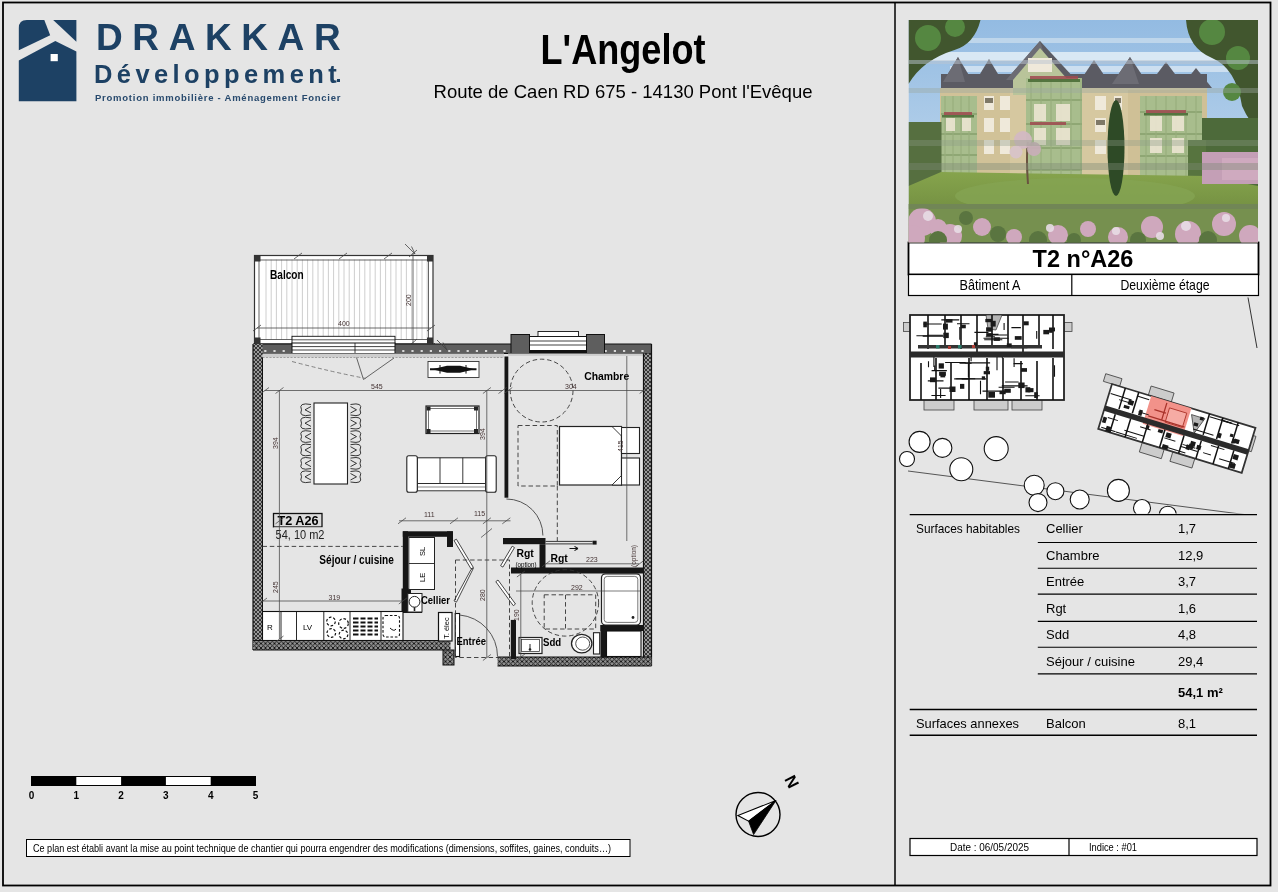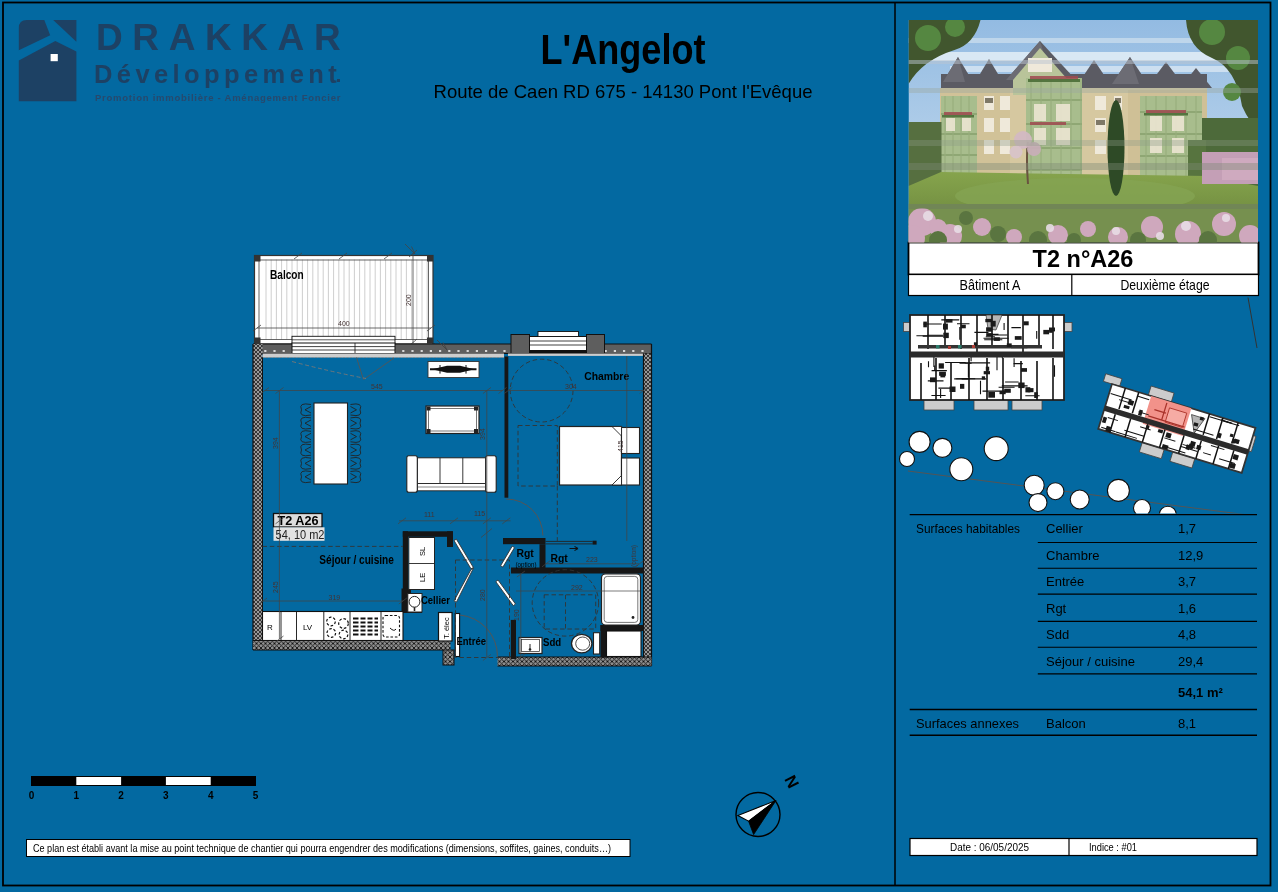--- a/index.html
+++ b/index.html
@@ -1,16 +1,16 @@
 <!DOCTYPE html>
 <html><head>
 <meta charset="utf-8">
 <style>
 html,body{margin:0;padding:0;background:#ffffff;}
-#page{position:relative;width:1278px;height:892px;overflow:hidden;background:#0369a1;}
+#page{position:relative;width:1278px;height:892px;overflow:hidden;background:#e5e5e5;}
 text{font-family:"Liberation Sans",sans-serif;}
 </style>
 </head>
 <body>
 <div id="page">
 <svg width="1278" height="892" viewBox="0 0 1278 892">
 <defs>
 <pattern id="wh" width="4" height="4" patternUnits="userSpaceOnUse">
 <rect width="4" height="4" fill="#999"></rect>
 <path d="M0 4L4 0M0 0L4 4" stroke="#1c1c1c" stroke-width="0.8"></path>

